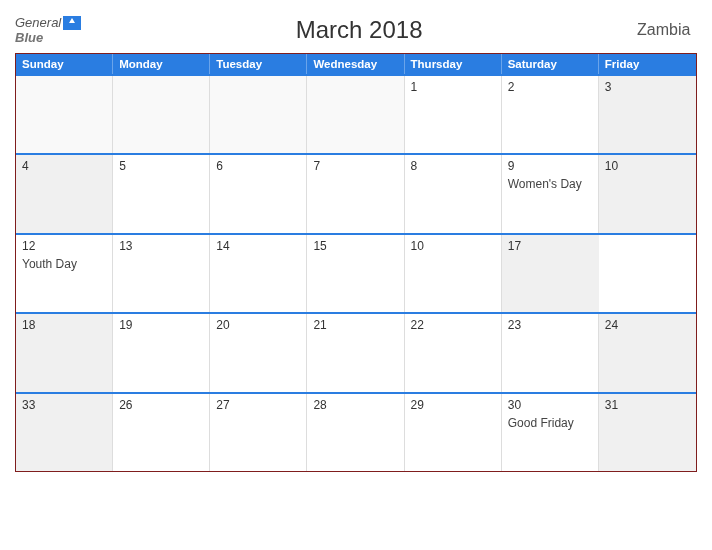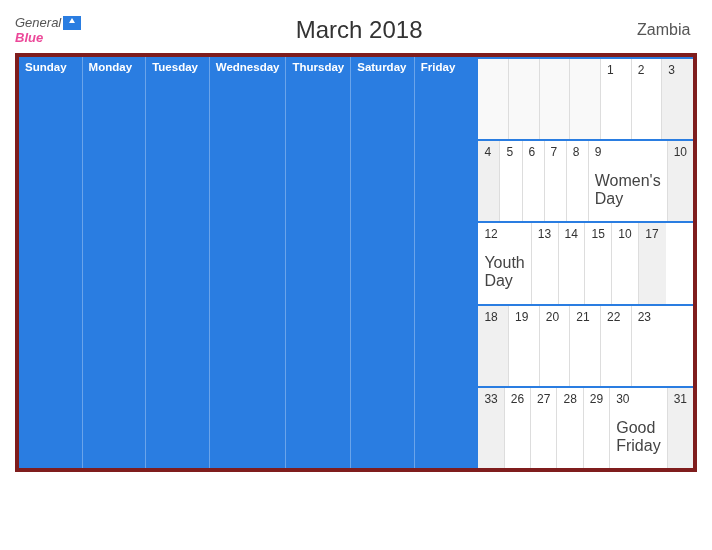--- a/index.html
+++ b/index.html
@@ -39,23 +39,23 @@
       text-align: center;
       flex: 1;
     }
     .country {
       font-size: 16px;
       color: #555;
       min-width: 60px;
     }
     .calendar {
       flex: 1;
-      border: 4px solid #7f1d1d;
-      display: flex;
-      flex-direction: row;
+      border: 1px solid #7f1d1d;
+      display: flex;
+      flex-direction: column;
     }
     .cal-header {
       display: grid;
       grid-template-columns: repeat(7, 1fr);
       background: #2a7de1;
     }
     .cal-header-cell {
       color: #fff;
       font-size: 11.5px;
       padding: 4px 6px;
@@ -94,39 +94,39 @@
     }
     .cal-cell.shaded {
       background: #f0f0f0;
     }
     .day-num {
       font-size: 12px;
       color: #333;
       margin-bottom: 2px;
     }
     .day-event {
-      font-size: 16px;
+      font-size: 12px;
       color: #444;
-      margin-top: 11px;
+      margin-top: 2px;
     }
   </style>
 </head>
 <body>
 
 <div class="page">
   <div class="header">
     <div class="logo">
       <div class="logo-top-row">
         <span style="font-size:13px;color:#555;font-style:italic;">General</span>
         <svg width="18" height="14" viewBox="0 0 18 14" style="margin-left:2px;">
           <rect x="0" y="0" width="18" height="14" fill="#2a7de1"></rect>
           <polygon points="9,2 12,7 6,7" fill="white"></polygon>
         </svg>
       </div>
-      <span style="font-size:13px;color:#ec4899;font-style:italic;font-weight:bold;">Blue</span>
+      <span style="font-size:13px;color:#737373;font-style:italic;font-weight:bold;">Blue</span>
     </div>
     <div class="title">March 2018</div>
     <div class="country">Zambia</div>
   </div>
 
   <div class="calendar">
     <div class="cal-header">
       <div class="cal-header-cell">Sunday</div>
       <div class="cal-header-cell">Monday</div>
       <div class="cal-header-cell">Tuesday</div>
@@ -208,20 +208,23 @@
           </div>
           <div class="cal-cell">
             <span class="day-num">21</span>
           </div>
           <div class="cal-cell">
             <span class="day-num">22</span>
           </div>
           <div class="cal-cell">
             <span class="day-num">23</span>
           </div>
+          <div class="cal-cell shaded">
+            <span class="day-num">24</span>
+          </div>
         </div>
         <div class="cal-row">
           <div class="cal-cell shaded">
             <span class="day-num">33</span>
           </div>
           <div class="cal-cell">
             <span class="day-num">26</span>
           </div>
           <div class="cal-cell">
             <span class="day-num">27</span>

